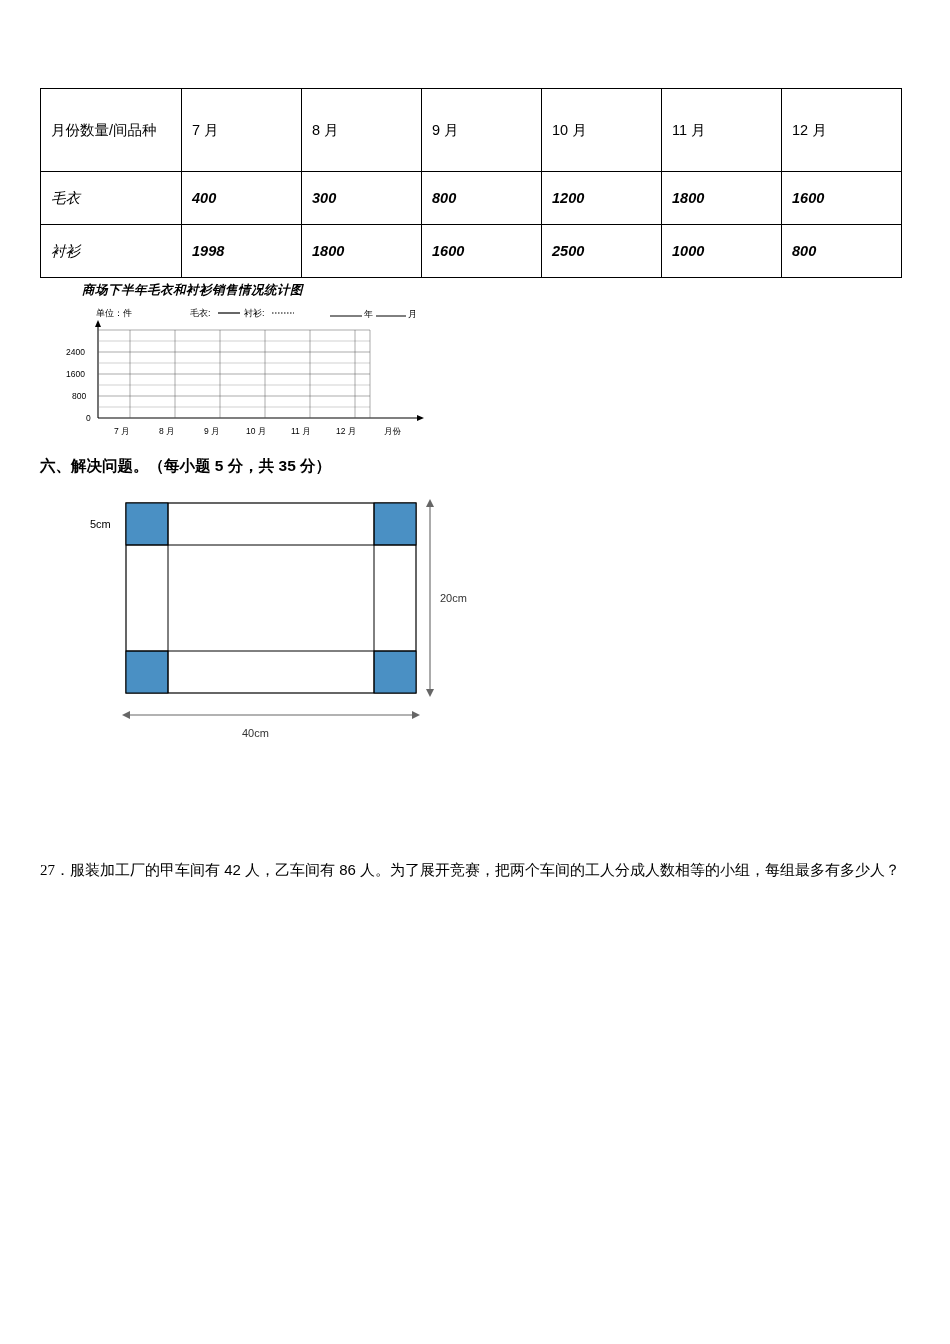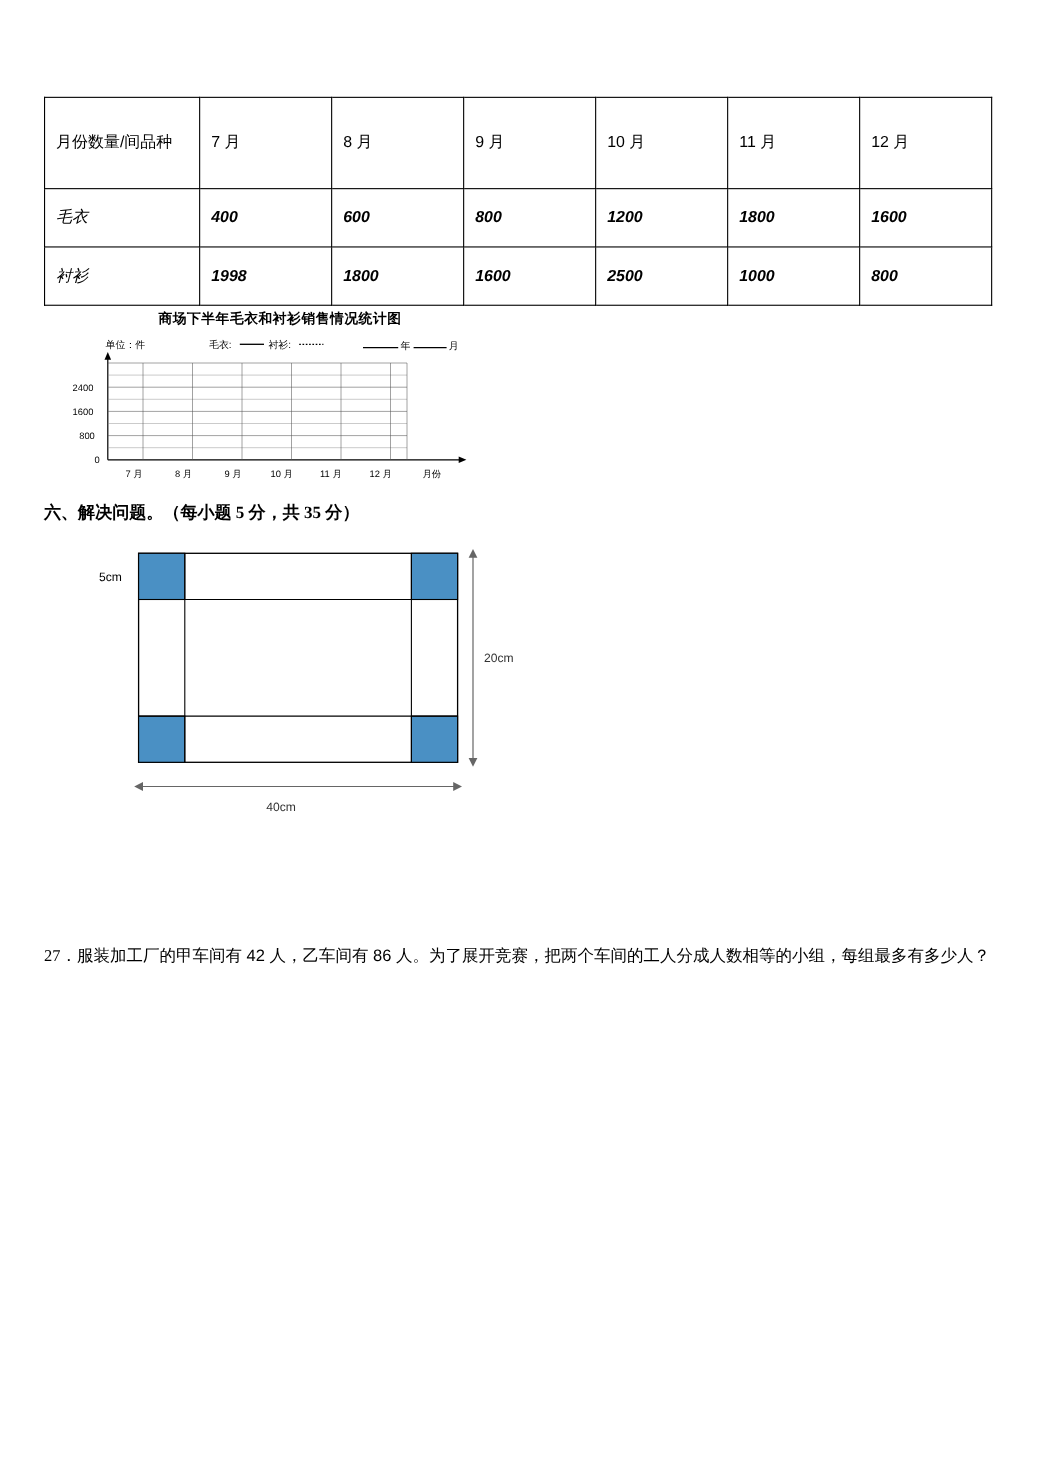--- a/index.html
+++ b/index.html
@@ -56,33 +56,34 @@
   .chart-wrap {
     position: relative;
     margin-top: 4px;
     width: 420px;
     height: 160px;
   }
   .chart-title {
     font-size: 12.5px;
     font-weight: bold;
     font-family: "Liberation Sans", sans-serif;
-    margin-left: 104px;
+    margin-left: 42px;
     letter-spacing: 0.5px;
+    font-style: italic;
   }
   .chart-svg {
     display: block;
     margin-top: 1px;
   }
 
   
   .section-head {
     font-size: 15.5px;
     font-weight: bold;
-    font-family: Liberation Serif, serif;
+    font-family: Liberation Sans, sans-serif;
     margin-top: 14px;
   }
   .question {
     font-size: 15px;
     font-family: "Liberation Sans", sans-serif;
     margin-top: 12px;
     line-height: 1.9;
   }
   .q-num {
     font-family: "Liberation Serif", serif;
@@ -132,21 +133,21 @@
       <td>7 月</td>
       <td>8 月</td>
       <td>9 月</td>
       <td>10 月</td>
       <td>11 月</td>
       <td>12 月</td>
     </tr>
     <tr class="body-row">
       <td class="head-cell" style="font-weight:normal">毛衣</td>
       <td>400</td>
-      <td>600</td>
+      <td>300</td>
       <td>800</td>
       <td>1200</td>
       <td>1800</td>
       <td>1600</td>
     </tr>
     <tr class="body-row">
       <td class="head-cell" style="font-weight:normal">衬衫</td>
       <td>1998</td>
       <td>1800</td>
       <td>1600</td>

